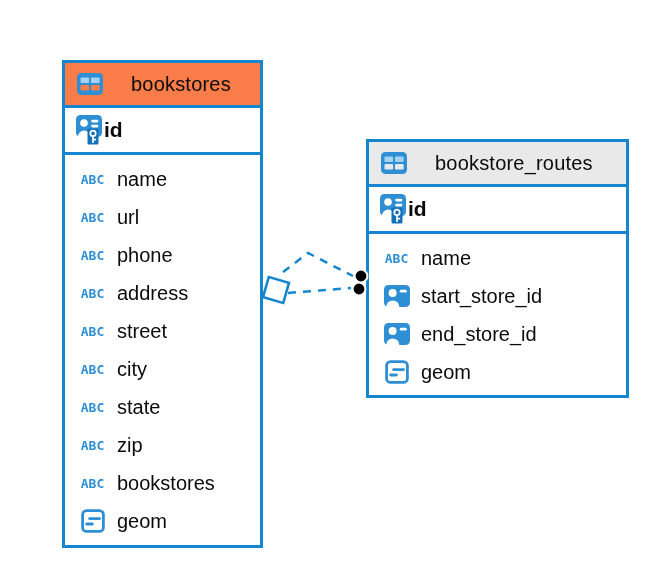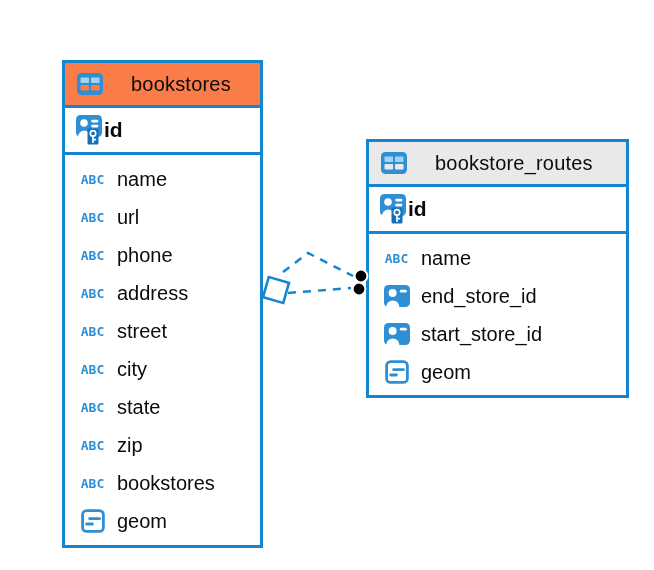--- a/index.html
+++ b/index.html
@@ -215,29 +215,29 @@
       <div class="er-row">
         <span class="icon-cell abc">ABC</span>
         <span class="col-label">name</span>
       </div>
       <div class="er-row">
         <span class="icon-cell">
           <svg class="ic" width="26" height="22">
               <use href="#sym-ref"></use>
             </svg>
         </span>
-        <span class="col-label">end_store_id</span>
+        <span class="col-label">start_store_id</span>
       </div>
       <div class="er-row">
         <span class="icon-cell">
           <svg class="ic" width="26" height="22">
               <use href="#sym-ref"></use>
             </svg>
         </span>
-        <span class="col-label">start_store_id</span>
+        <span class="col-label">end_store_id</span>
       </div>
       <div class="er-row">
         <span class="icon-cell">
           <svg class="ic" width="24" height="24">
               <use href="#sym-geom"></use>
             </svg>
         </span>
         <span class="col-label">geom</span>
       </div>
     </div>

